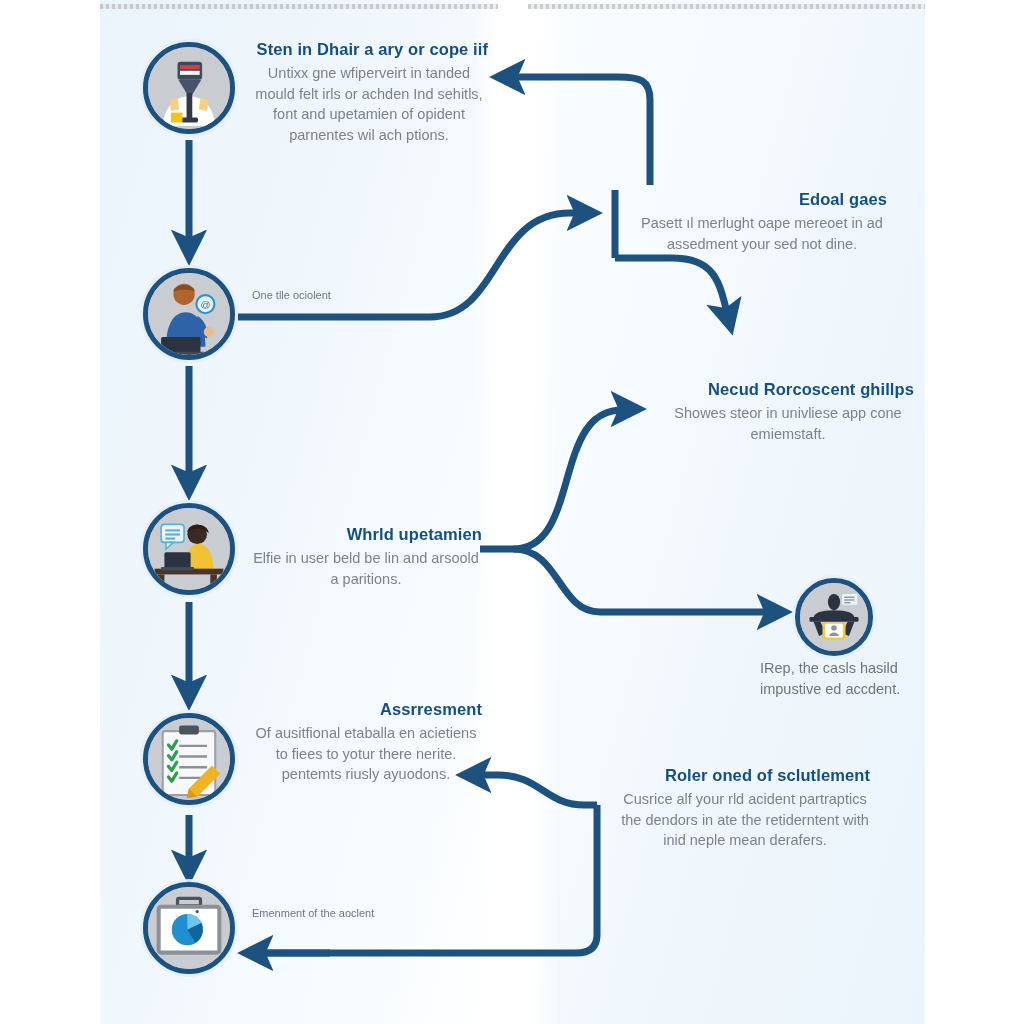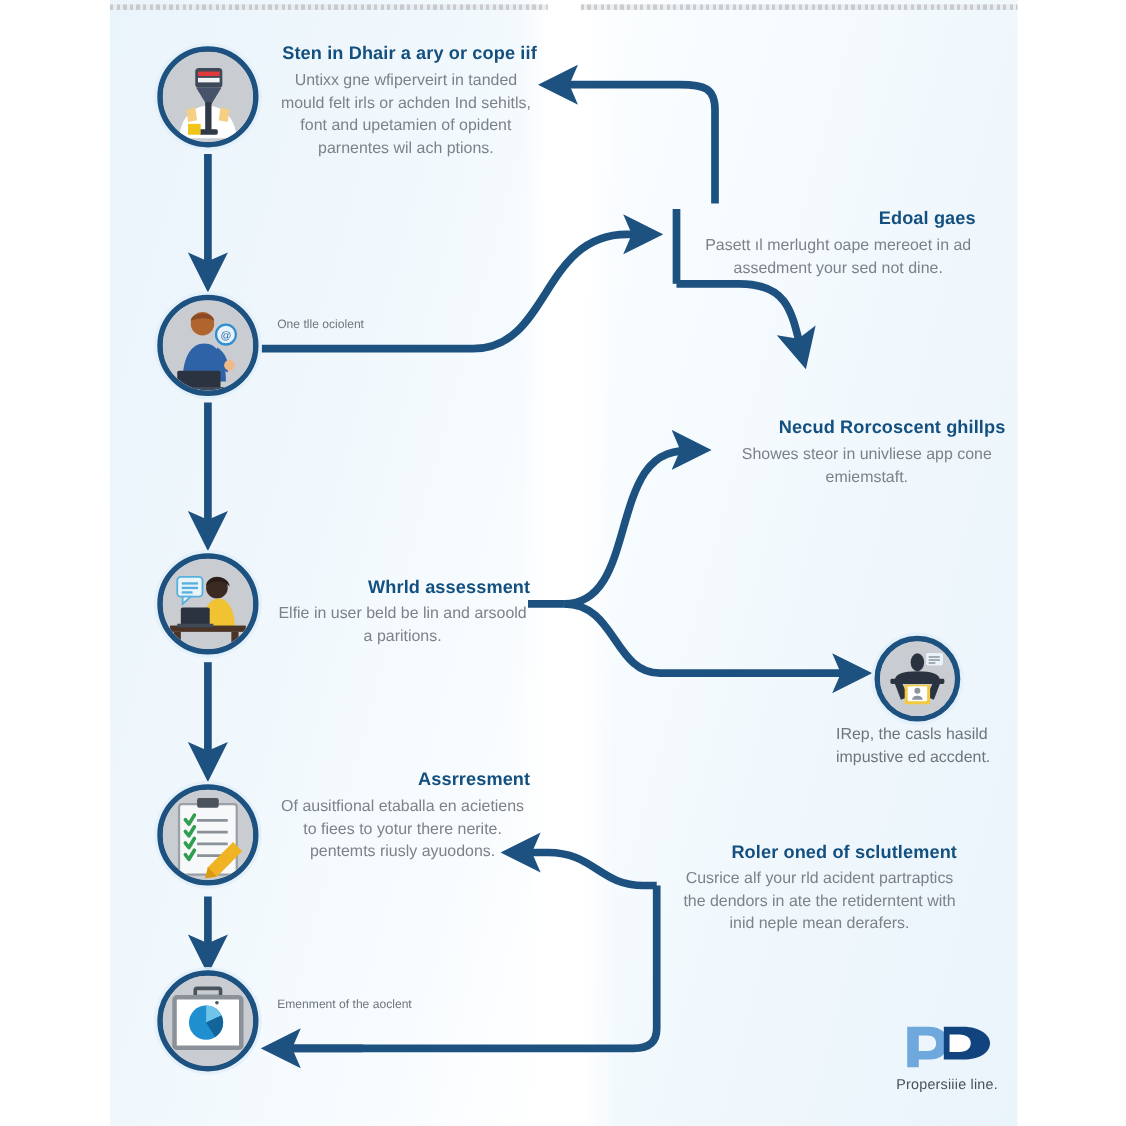--- a/index.html
+++ b/index.html
@@ -222,21 +222,21 @@
       <rect x="20" y="54" width="32" height="20" rx="2" fill="#2b3340"></rect>
       <rect x="16" y="72" width="40" height="4" fill="#3f4957"></rect>
       <rect x="16" y="20" width="28" height="22" rx="4" fill="#e9f4fb" stroke="#58b0de" stroke-width="2"></rect>
       <path d="M22 42 L22 50 L31 42 Z" fill="#e9f4fb" stroke="#58b0de" stroke-width="2"></path>
       <rect x="21" y="26" width="18" height="2.6" fill="#58b0de"></rect>
       <rect x="21" y="31" width="18" height="2.6" fill="#58b0de"></rect>
       <rect x="21" y="36" width="12" height="2.6" fill="#58b0de"></rect>
     </svg>
   </div>
   <div class="tblock" style="left:250px; top:525px; width:232px;">
-    <p class="ttitle">Whrld assessment</p>
+    <p class="ttitle">Whrld upetamien</p>
     <p class="tbody">Elfie in user beld be lin and arsoold a paritions.</p>
   </div>
 
   <div class="node" style="left:143px; top:713px; width:92px; height:92px;">
     <svg class="glyph" viewBox="0 0 100 100">
       <rect x="0" y="0" width="100" height="100" fill="#c9cdd1"></rect>
       <rect x="18" y="16" width="64" height="78" rx="3" fill="#f7f8f9" stroke="#9aa0a6" stroke-width="2.5"></rect>
       <rect x="38" y="9" width="24" height="11" rx="2.5" fill="#4b535c"></rect>
       <g stroke="#8b9199" stroke-width="3">
         <line x1="38" y1="34" x2="72" y2="34"></line>
@@ -303,23 +303,14 @@
       <path d="M43 78 C43 71 57 71 57 78 Z" fill="#8d949c"></path>
     </svg>
   </div>
   <div class="caption" style="left:760px; top:658px; width:160px;">IRep, the casls hasild impustive ed accdent.</div>
 
   <div class="tblock" style="left:620px; top:766px; width:250px;">
     <p class="ttitle">Roler oned of sclutlement</p>
     <p class="tbody">Cusrice alf your rld acident partraptics the dendors in ate the retiderntent with inid neple mean derafers.</p>
   </div>
 
-  <div class="logo-wrap">
-    <svg class="logo-mark" viewBox="0 0 120 48">
-      <path d="M18 4 L40 4 C54 4 60 11 60 21 C60 31 54 38 40 38 L30 38 L30 46 L18 46 Z
-               M30 13 L30 29 L39 29 C45 29 48 26 48 21 C48 16 45 13 39 13 Z" fill="#6fa8dc"></path>
-      <path d="M56 4 L76 4 C94 4 104 13 104 21 C104 30 94 38 76 38 L56 38 Z" fill="#11447e"></path>
-      <path d="M62 12 L62 30 L72 30 C80 30 84 26 84 21 C84 16 80 12 72 12 Z" fill="#ffffff"></path>
-    </svg>
-    <div class="logo-text">Propersiiie line.</div>
-  </div>
 
 </div>
 
 </body></html>

